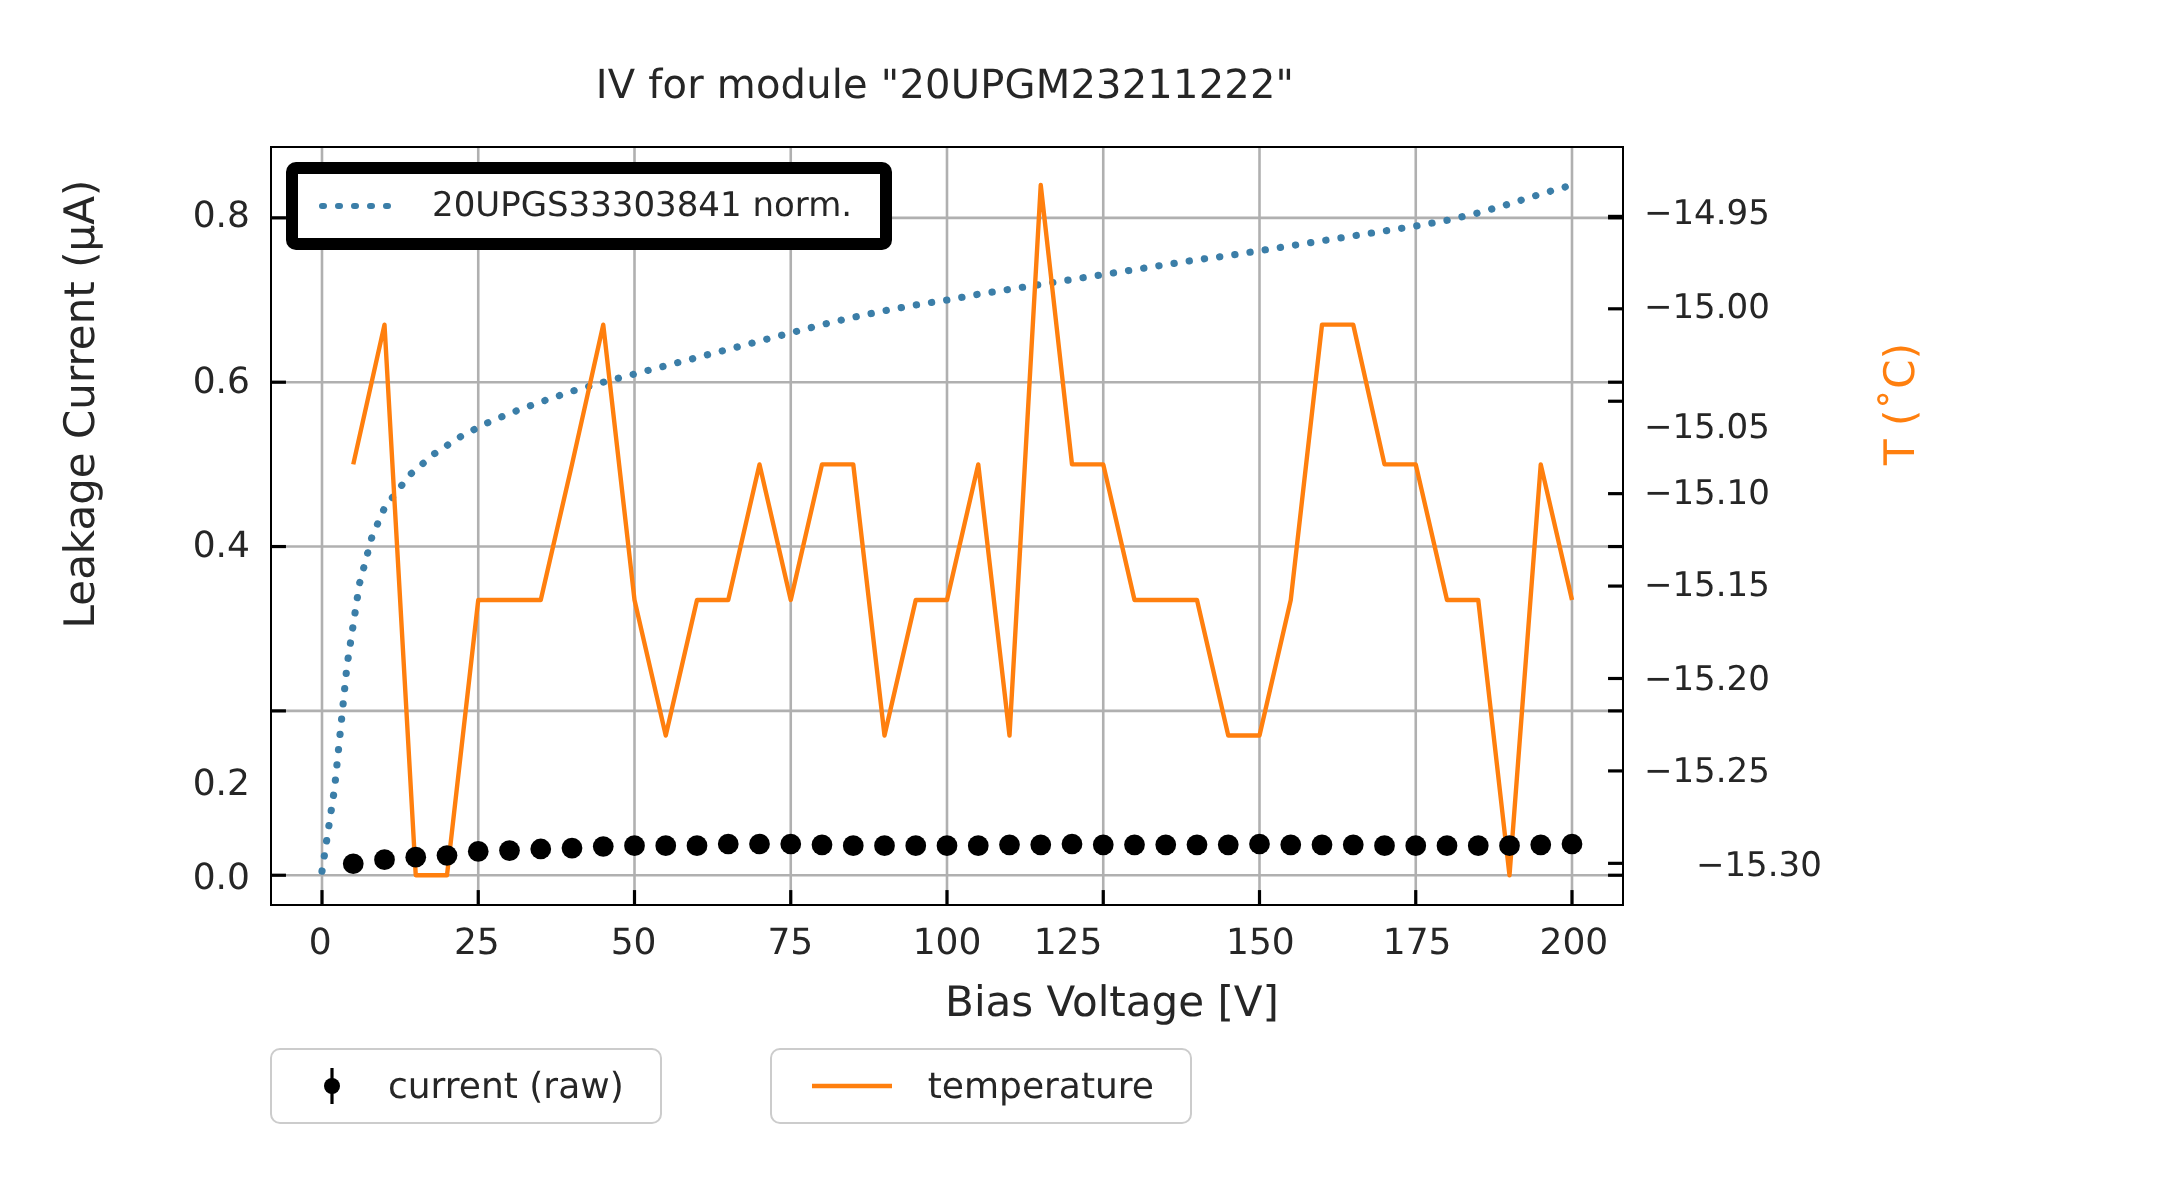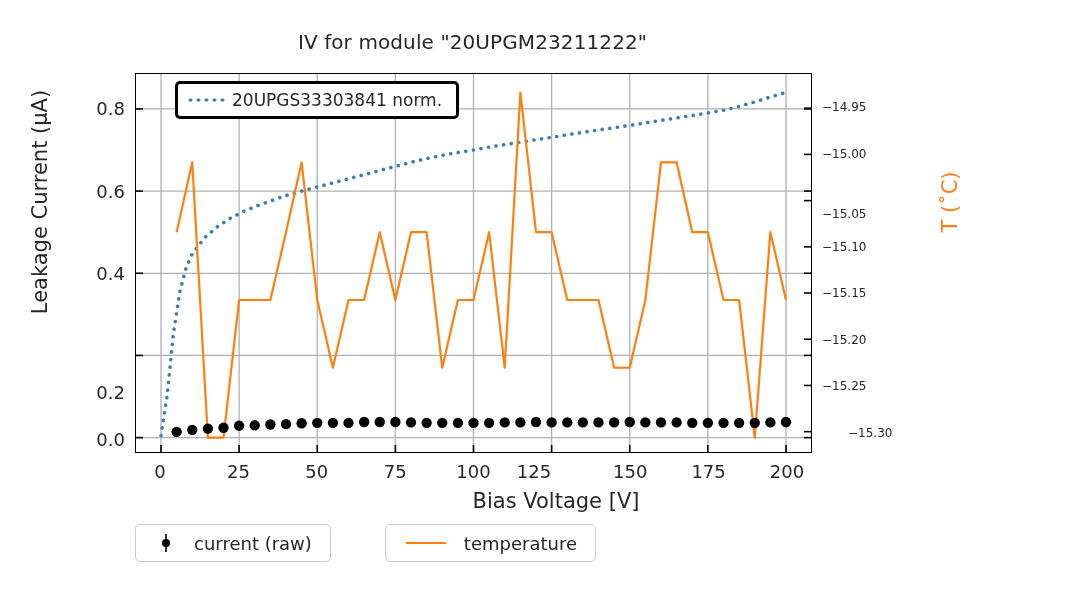--- a/index.html
+++ b/index.html
@@ -26,21 +26,21 @@
     position:absolute;left:0;top:0;width:100%;height:100%;
   }
 
   
   .ytick-l{
     position:absolute;right:0;text-align:right;font-size:18px;color:#262626;
     transform:translateY(-50%);white-space:nowrap;
   }
   #ylabels-left{position:absolute;left:55px;top:73px;width:70px;height:380px;}
   .ytick-r{
-    position:absolute;left:0;text-align:left;font-size:12px;color:#262626;
+    position:absolute;left:0;text-align:left;font-size:17px;color:#262626;
     transform:translateY(-50%);white-space:nowrap;
   }
   #ylabels-right{position:absolute;left:822px;top:73px;width:110px;height:380px;}
   .xtick{
     position:absolute;top:0;text-align:center;font-size:18px;color:#262626;
     transform:translateX(-50%);white-space:nowrap;
   }
   #xlabels{position:absolute;left:135px;top:461px;width:677px;height:26px;}
 
   
@@ -55,25 +55,24 @@
     transform:rotate(-90deg);transform-origin:center center;
   }
   #xlabel{
     position:absolute;left:300px;top:489px;width:512px;text-align:center;
     font-size:21px;color:#262626;
   }
 
   
   #legend-inner{
     position:absolute;left:143px;top:81px;
-    display:flex;align-items:center;
+    display:flex;align-items:center;gap:13px;
     padding:6px 14px 6px 10px;
-    border:3px solid #000000;border-radius:5px;background:#ffffff;
+    border:6px solid #000000;border-radius:5px;background:#ffffff;
     box-sizing:border-box;
-    margin-left:32px;
   }
   #legend-inner .lbl{font-size:17px;color:#262626;white-space:nowrap;}
 
   
   #legend-bottom{
     position:absolute;left:135px;top:524px;width:677px;
     display:flex;gap:54px;
   }
   .leg-box{
     display:flex;align-items:center;gap:16px;

